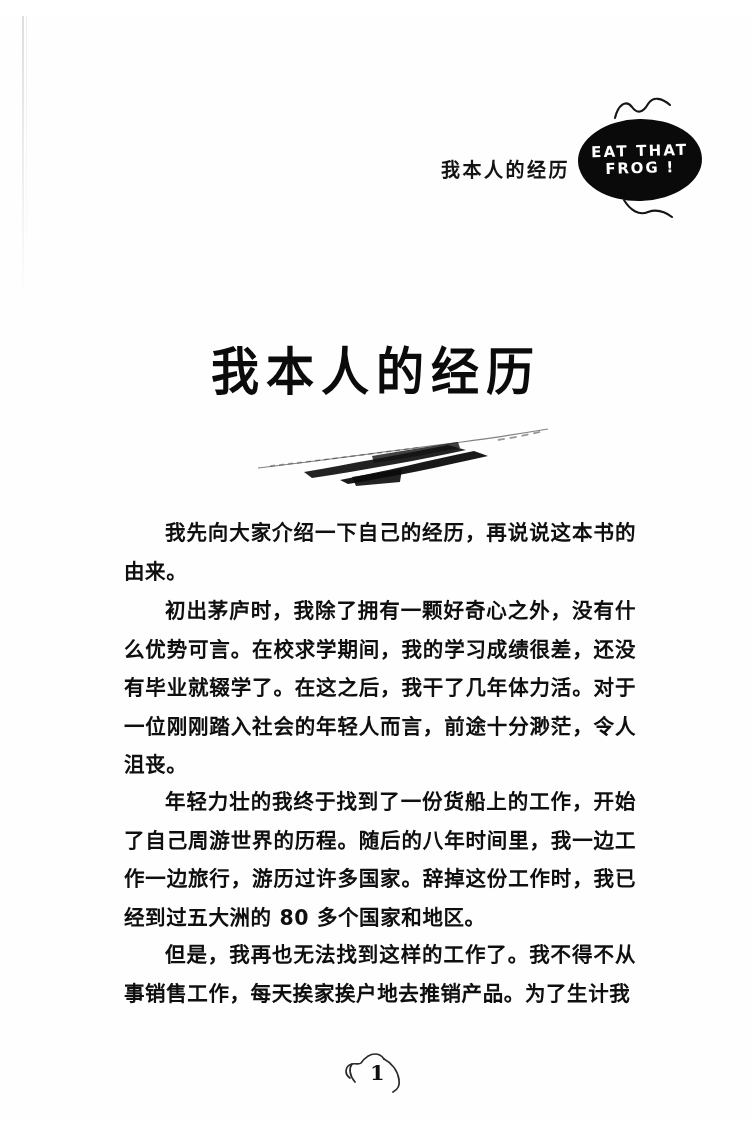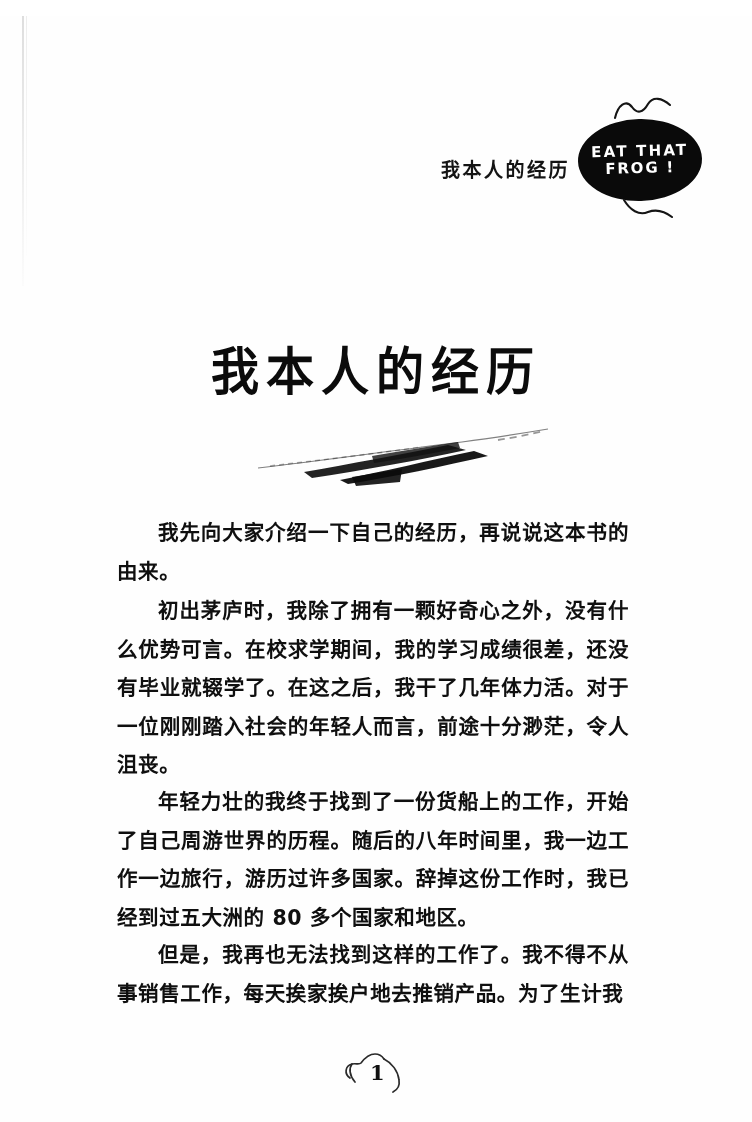--- a/index.html
+++ b/index.html
@@ -121,21 +121,21 @@
     position: absolute;
     left: 252px;
     top: 404px;
     width: 300px;
     height: 70px;
   }
 
   
   .body-text {
     position: absolute;
-    left: 117px;
+    left: 124px;
     top: 498px;
     width: 512px;
   }
   .para {
     margin: 0 0 3px 0;
     font-family: "DejaVu Sans", sans-serif;
     font-size: 20.5px;
     font-weight: 600;
     line-height: 37.5px;
     color: #0f0f0f;

